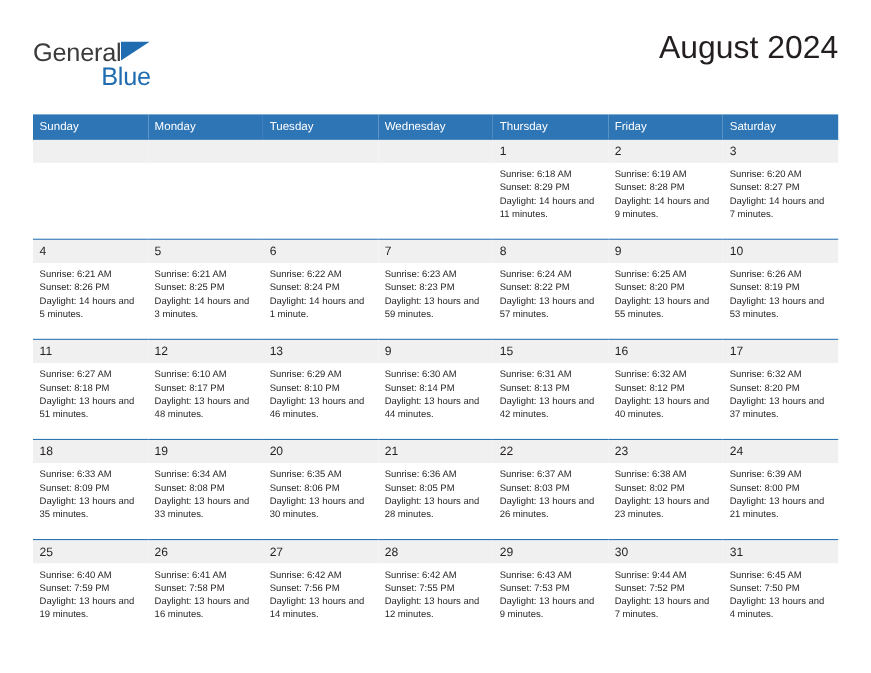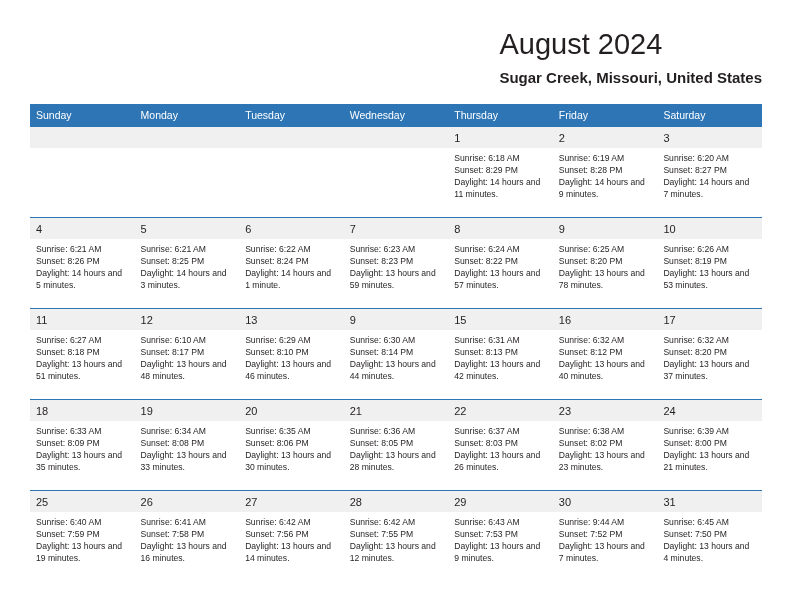--- a/index.html
+++ b/index.html
@@ -140,23 +140,27 @@
   .dayinfo div.wrap {
     white-space: normal;
   }
 </style>
 </head>
 <body>
 
 <div class="page">
 
   <div class="header">
+    <div class="brand">
+      <span class="brand-general">General</span>
+      <span class="brand-flag"></span>
+      <span class="brand-blue">Blue</span>
+    </div>
     <div class="title-block">
       <div class="month-title">August 2024</div>
-      <div class="location-title">Sugar Creek, Missouri, United States</div>
     </div>
   </div>
 
   <table class="calendar">
     <thead>
       <tr>
         <th>Sunday</th>
         <th>Monday</th>
         <th>Tuesday</th>
         <th>Wednesday</th>
@@ -288,21 +292,21 @@
                 <div class="wrap">Daylight: 13 hours and 57 minutes.</div>
               </div>
             </div>
           </td>
         <td>
             <div class="daycell">
               <div class="daynum">9</div>
               <div class="dayinfo">
                 <div>Sunrise: 6:25 AM</div>
                 <div>Sunset: 8:20 PM</div>
-                <div class="wrap">Daylight: 13 hours and 78 minutes.</div>
+                <div class="wrap">Daylight: 13 hours and 55 minutes.</div>
               </div>
             </div>
           </td>
         <td>
             <div class="daycell">
               <div class="daynum">10</div>
               <div class="dayinfo">
                 <div>Sunrise: 6:26 AM</div>
                 <div>Sunset: 8:19 PM</div>
                 <div class="wrap">Daylight: 13 hours and 53 minutes.</div>

